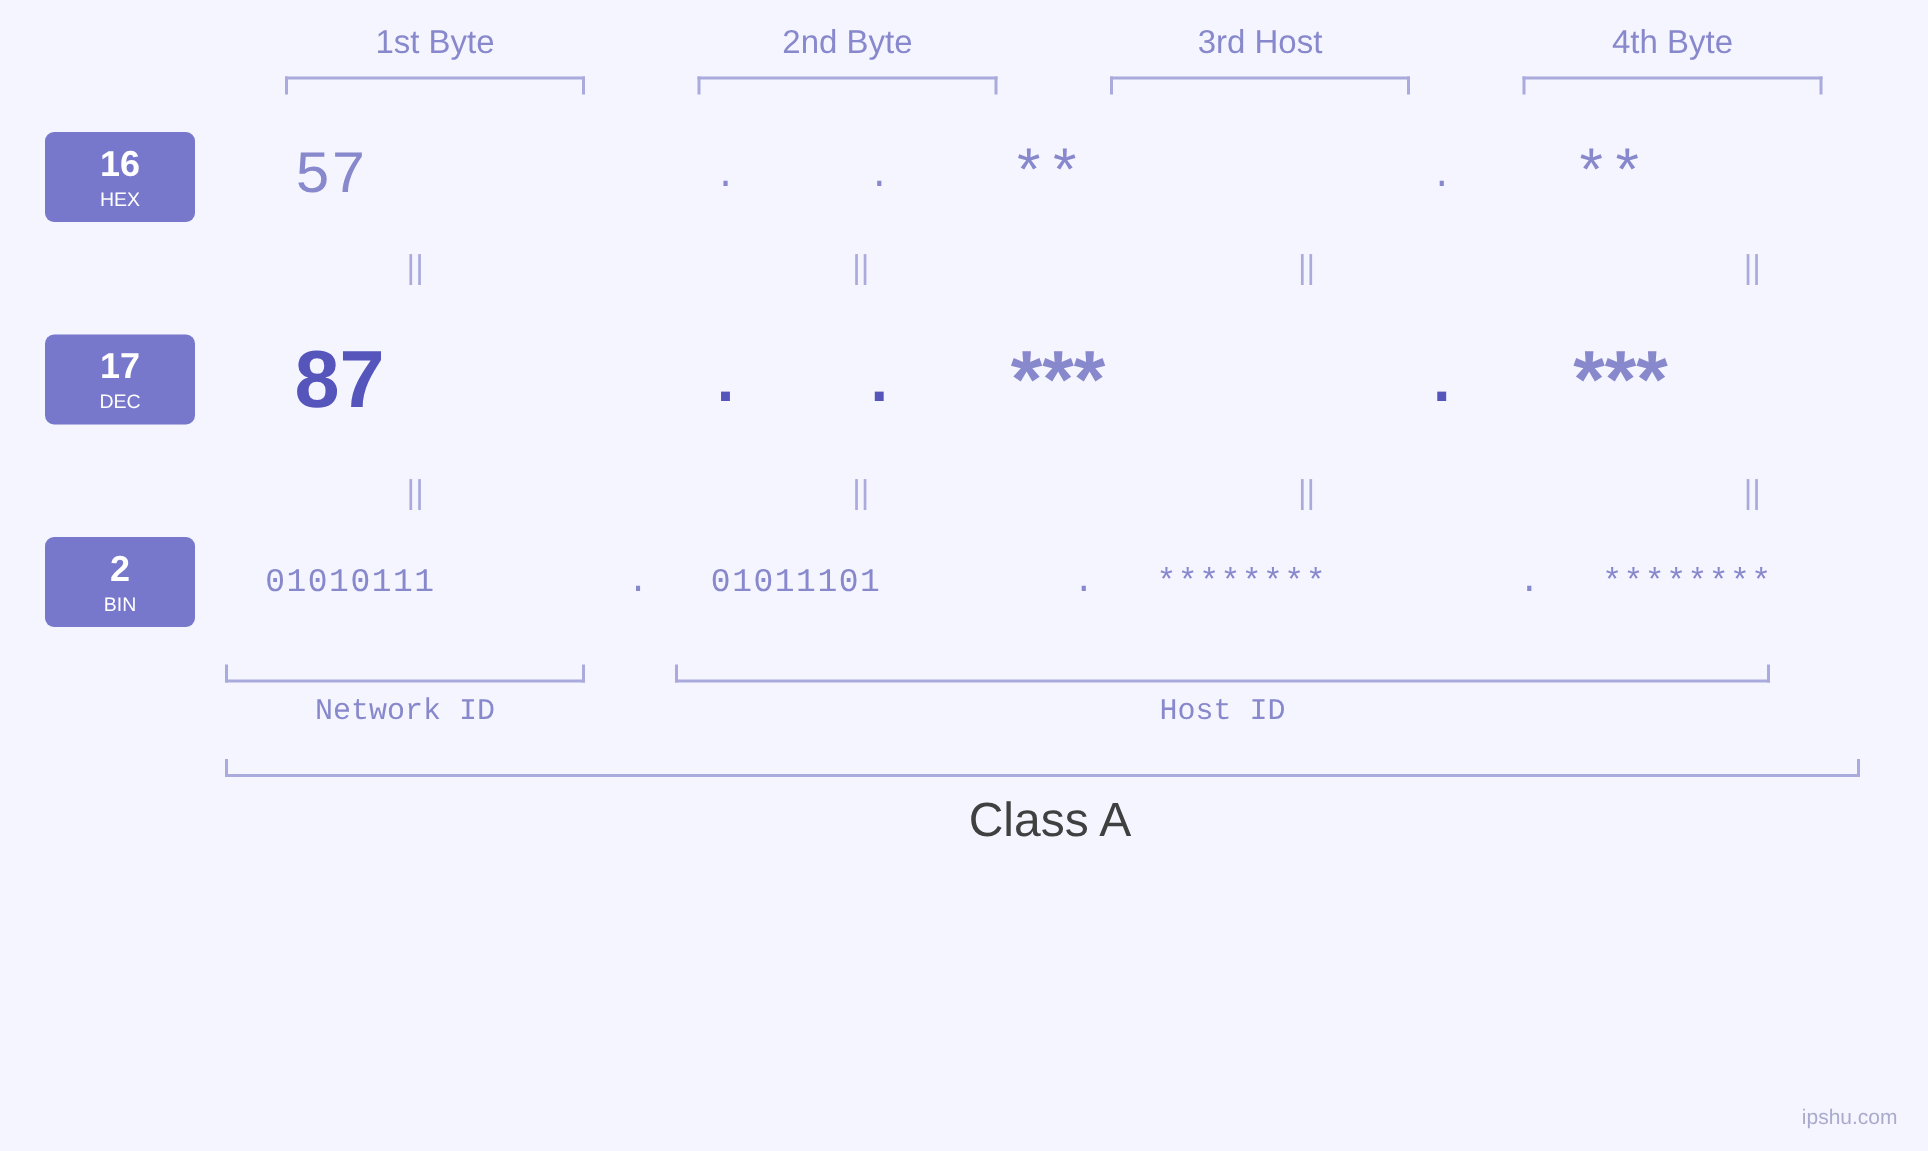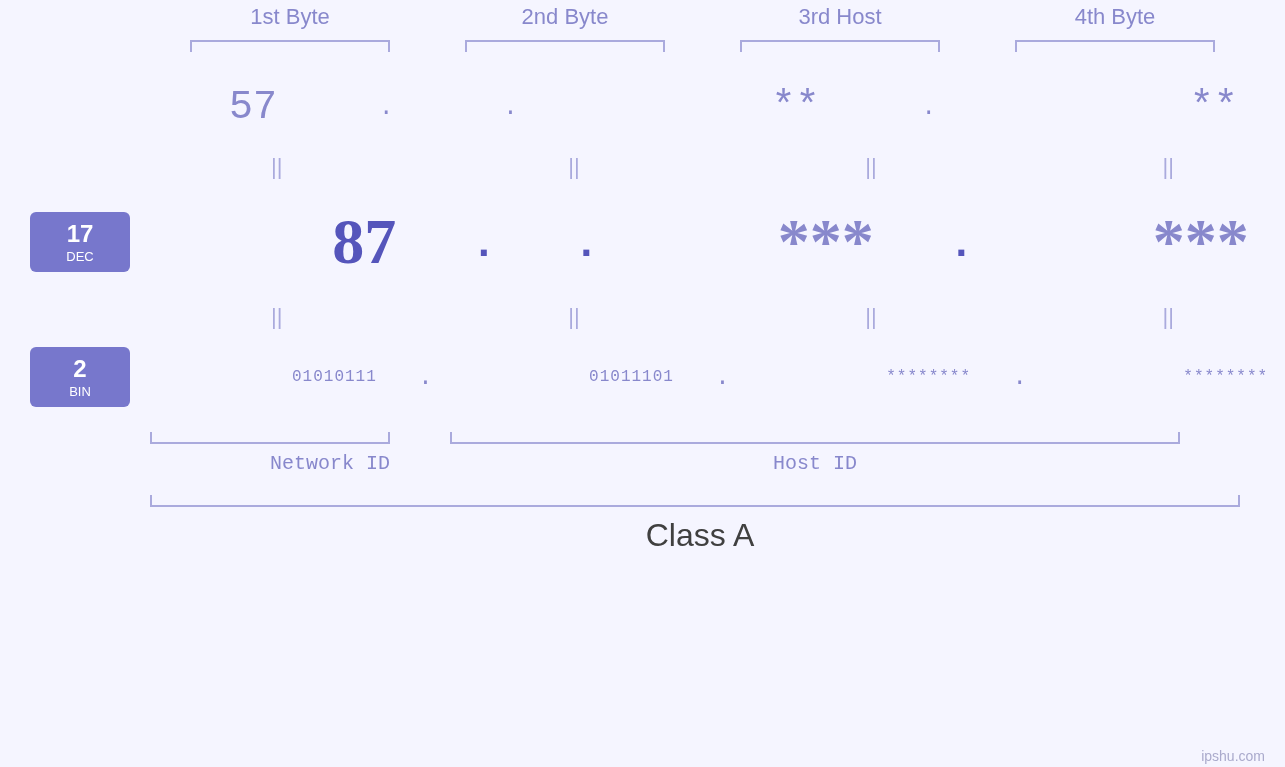--- a/index.html
+++ b/index.html
@@ -13,21 +13,21 @@
       position: relative;
     }
 
     .container {
       width: 1285px;
       height: 767px;
       position: relative;
       display: flex;
       flex-direction: column;
       align-items: center;
-      padding-top: 4px;
+      padding-top: 15px;
     }
 
     
     .byte-headers {
       display: flex;
       width: 1100px;
       margin-left: 120px;
       justify-content: space-around;
       margin-bottom: 10px;
     }
@@ -96,21 +96,21 @@
     .values {
       display: flex;
       align-items: center;
       flex: 1;
       margin-left: 30px;
       justify-content: space-around;
     }
 
     .byte-val {
       width: 200px;
-      text-align: right;
+      text-align: left;
       color: #6666bb;
     }
 
     .dot {
       color: #6666bb;
       font-size: 28px;
       width: 30px;
       text-align: center;
     }
 
@@ -120,36 +120,36 @@
       color: #8888cc;
     }
 
     .hex-dot {
       font-size: 24px;
       color: #8888cc;
     }
 
     
     .dec-val {
-      font-size: 64px;
-      font-family: Liberation Serif, serif;
+      font-size: 54px;
+      font-family: Liberation Sans, sans-serif;
       font-weight: bold;
       color: #5555bb;
     }
 
     .dec-dot {
       font-size: 42px;
       font-weight: bold;
       color: #5555bb;
       font-family: Arial, sans-serif;
     }
 
     
     .bin-val {
-      font-size: 16px;
+      font-size: 22px;
       color: #8888cc;
       letter-spacing: 1px;
     }
 
     .bin-dot {
       font-size: 24px;
       color: #8888cc;
     }
 
     
@@ -210,21 +210,21 @@
 
     .id-labels {
       display: flex;
       width: 1100px;
       margin-left: 150px;
       margin-top: 8px;
     }
 
     .net-id-label {
       width: 240px;
-      text-align: right;
+      text-align: center;
       color: #8888cc;
       font-size: 20px;
       font-family: 'Courier New', monospace;
     }
 
     .host-id-label {
       width: 730px;
       text-align: center;
       color: #8888cc;
       font-size: 20px;
@@ -254,21 +254,21 @@
       text-align: center;
       color: #404040;
       font-size: 32px;
       font-family: Arial, sans-serif;
       margin-top: 10px;
     }
 
     
     .watermark {
       position: absolute;
-      bottom: 3px;
+      bottom: 15px;
       right: 20px;
       color: #aaaacc;
       font-size: 14px;
       font-family: Arial, sans-serif;
     }
 
     
     .asterisk {
       color: #8888cc;
     }
@@ -286,20 +286,24 @@
   </div>
 
   <div class="bracket-row">
     <div class="bracket"></div>
     <div class="bracket"></div>
     <div class="bracket"></div>
     <div class="bracket"></div>
   </div>
 
   <div class="data-row">
+    <div class="row-label">
+      <span class="num">16</span>
+      <span class="base">HEX</span>
+    </div>
     <div class="values">
       <span class="byte-val hex-val">57</span>
       <span class="dot hex-dot">.</span>
       <span class="dot hex-dot">.</span>
       <span class="byte-val hex-val asterisk">**</span>
       <span class="dot hex-dot">.</span>
       <span class="byte-val hex-val asterisk">**</span>
     </div>
   </div>
 

